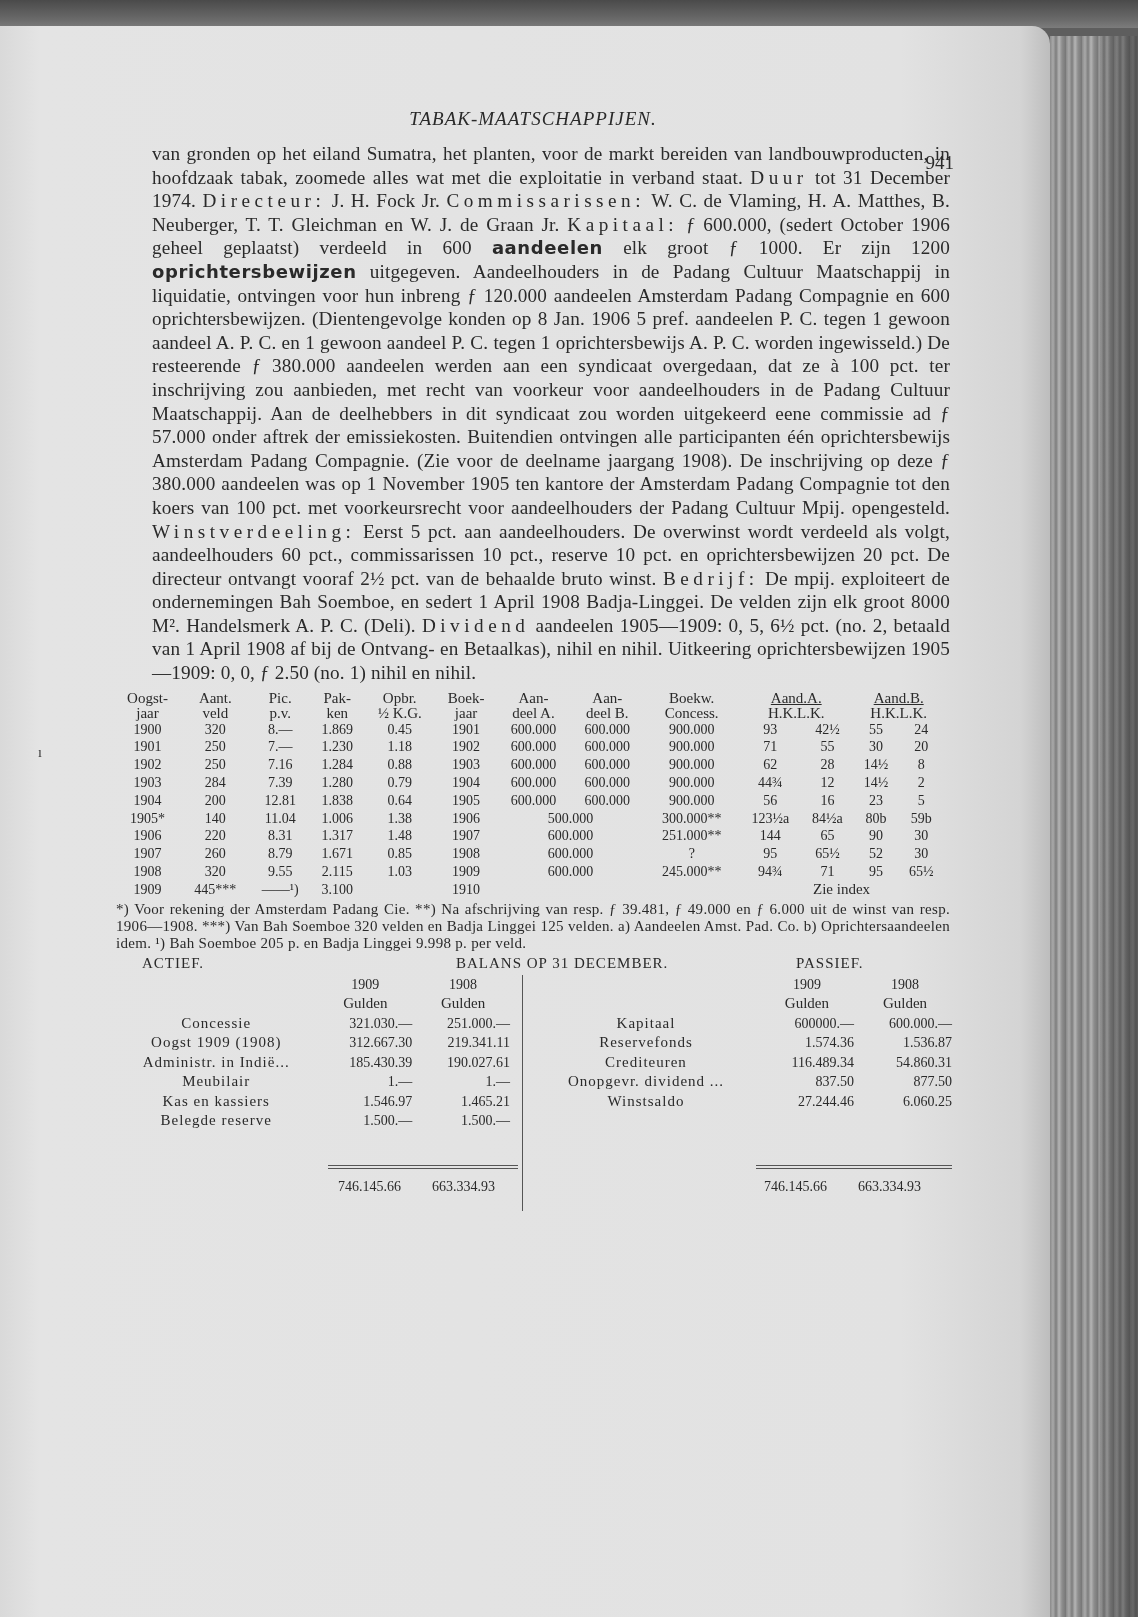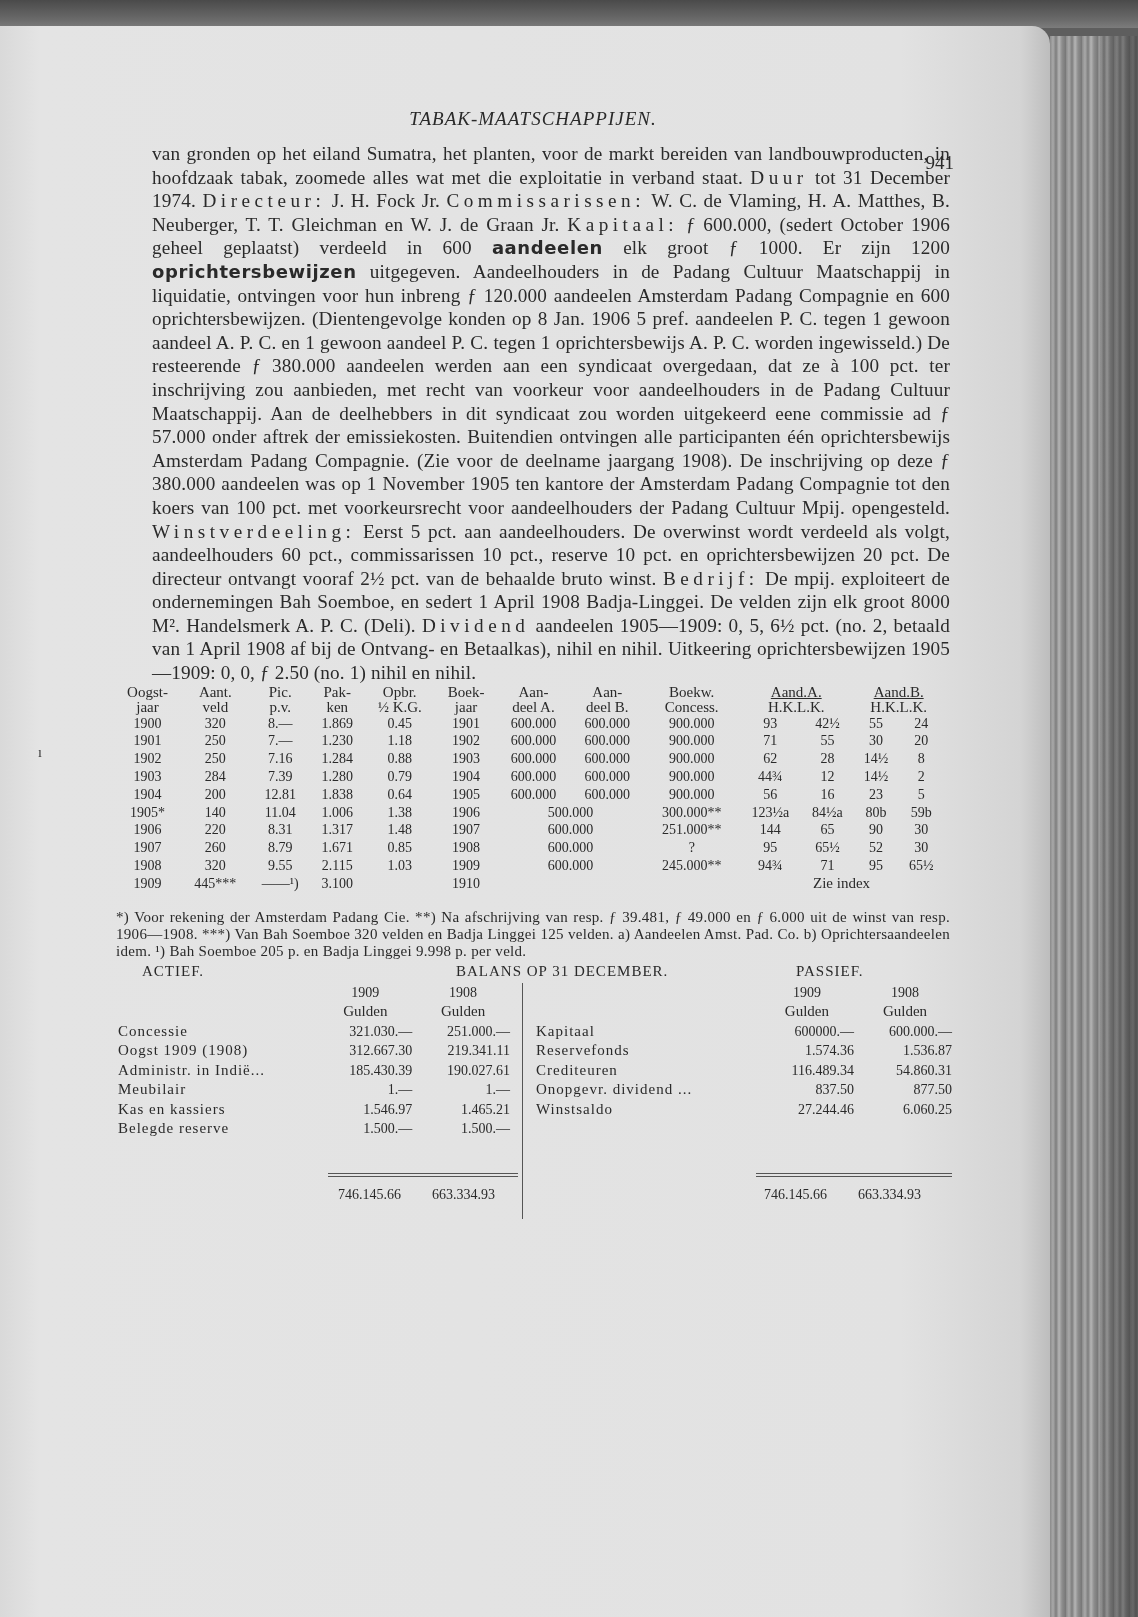--- a/index.html
+++ b/index.html
@@ -48,39 +48,39 @@
   }
   .spaced { letter-spacing: 4.5px; }
   .bold-sans {
     font-family: "DejaVu Sans", "Liberation Sans", sans-serif;
     font-weight: bold; font-size: 18px; letter-spacing: 0.6px;
   }
   .last-line { text-align-last: left; }
 
   table { border-collapse: collapse; }
   .stats {
-    margin-top: 0; font-size: 14px; width: 830px; margin-left: -2px;
+    margin-top: 6px; font-size: 14px; width: 830px; margin-left: -2px;
   }
   .stats th { font-weight: normal; font-size: 15px; line-height: 15px; padding: 0 2px; text-align: center; }
   .stats td { line-height: 17.8px; padding: 0 2px; text-align: center; white-space: nowrap; }
   .stats .u { text-decoration: underline; }
 
-  .footnotes { font-size: 15px; line-height: 17.4px; text-align: justify; margin-top: 16px; letter-spacing: 0.3px; }
+  .footnotes { font-size: 15px; line-height: 17.4px; text-align: justify; margin-top: 2px; letter-spacing: 0.3px; }
 
   .balance { position: relative; margin-top: 2px; font-size: 15px; height: 260px; }
   .balance .hdr { position: relative; height: 20px; }
   .balance .hdr .act { position: absolute; left: 26px; letter-spacing: 1px; text-align: center; }
   .balance .hdr .mid { position: absolute; left: 340px; letter-spacing: 1px; }
   .balance .hdr .pas { position: absolute; left: 680px; letter-spacing: 1px; }
   .side { position: absolute; top: 20px; }
   .side.left { left: 0; width: 396px; }
   .side.right { left: 418px; width: 420px; }
   .vline { position: absolute; left: 406px; top: 20px; width: 1px; height: 236px; background: #555; }
   .bal td { padding: 0 2px; line-height: 19.5px; white-space: nowrap; }
-  .bal td.lab { text-align: left; letter-spacing: 1px; }
+  .bal td.lab { text-align: center; letter-spacing: 1px; }
   .bal td.num { text-align: right; font-size: 14px; }
   .totline { position: absolute; height: 2px; border-top: 1px solid #555; border-bottom: 1px solid #555; }
   .tot { position: absolute; font-size: 14px; }
   .mark { position: absolute; left: 38px; top: 745px; font-size: 14px; color: #333; }
 </style>
 </head>
 <body>
 
 <div class="top-edge"></div>
 <div class="page"></div>

